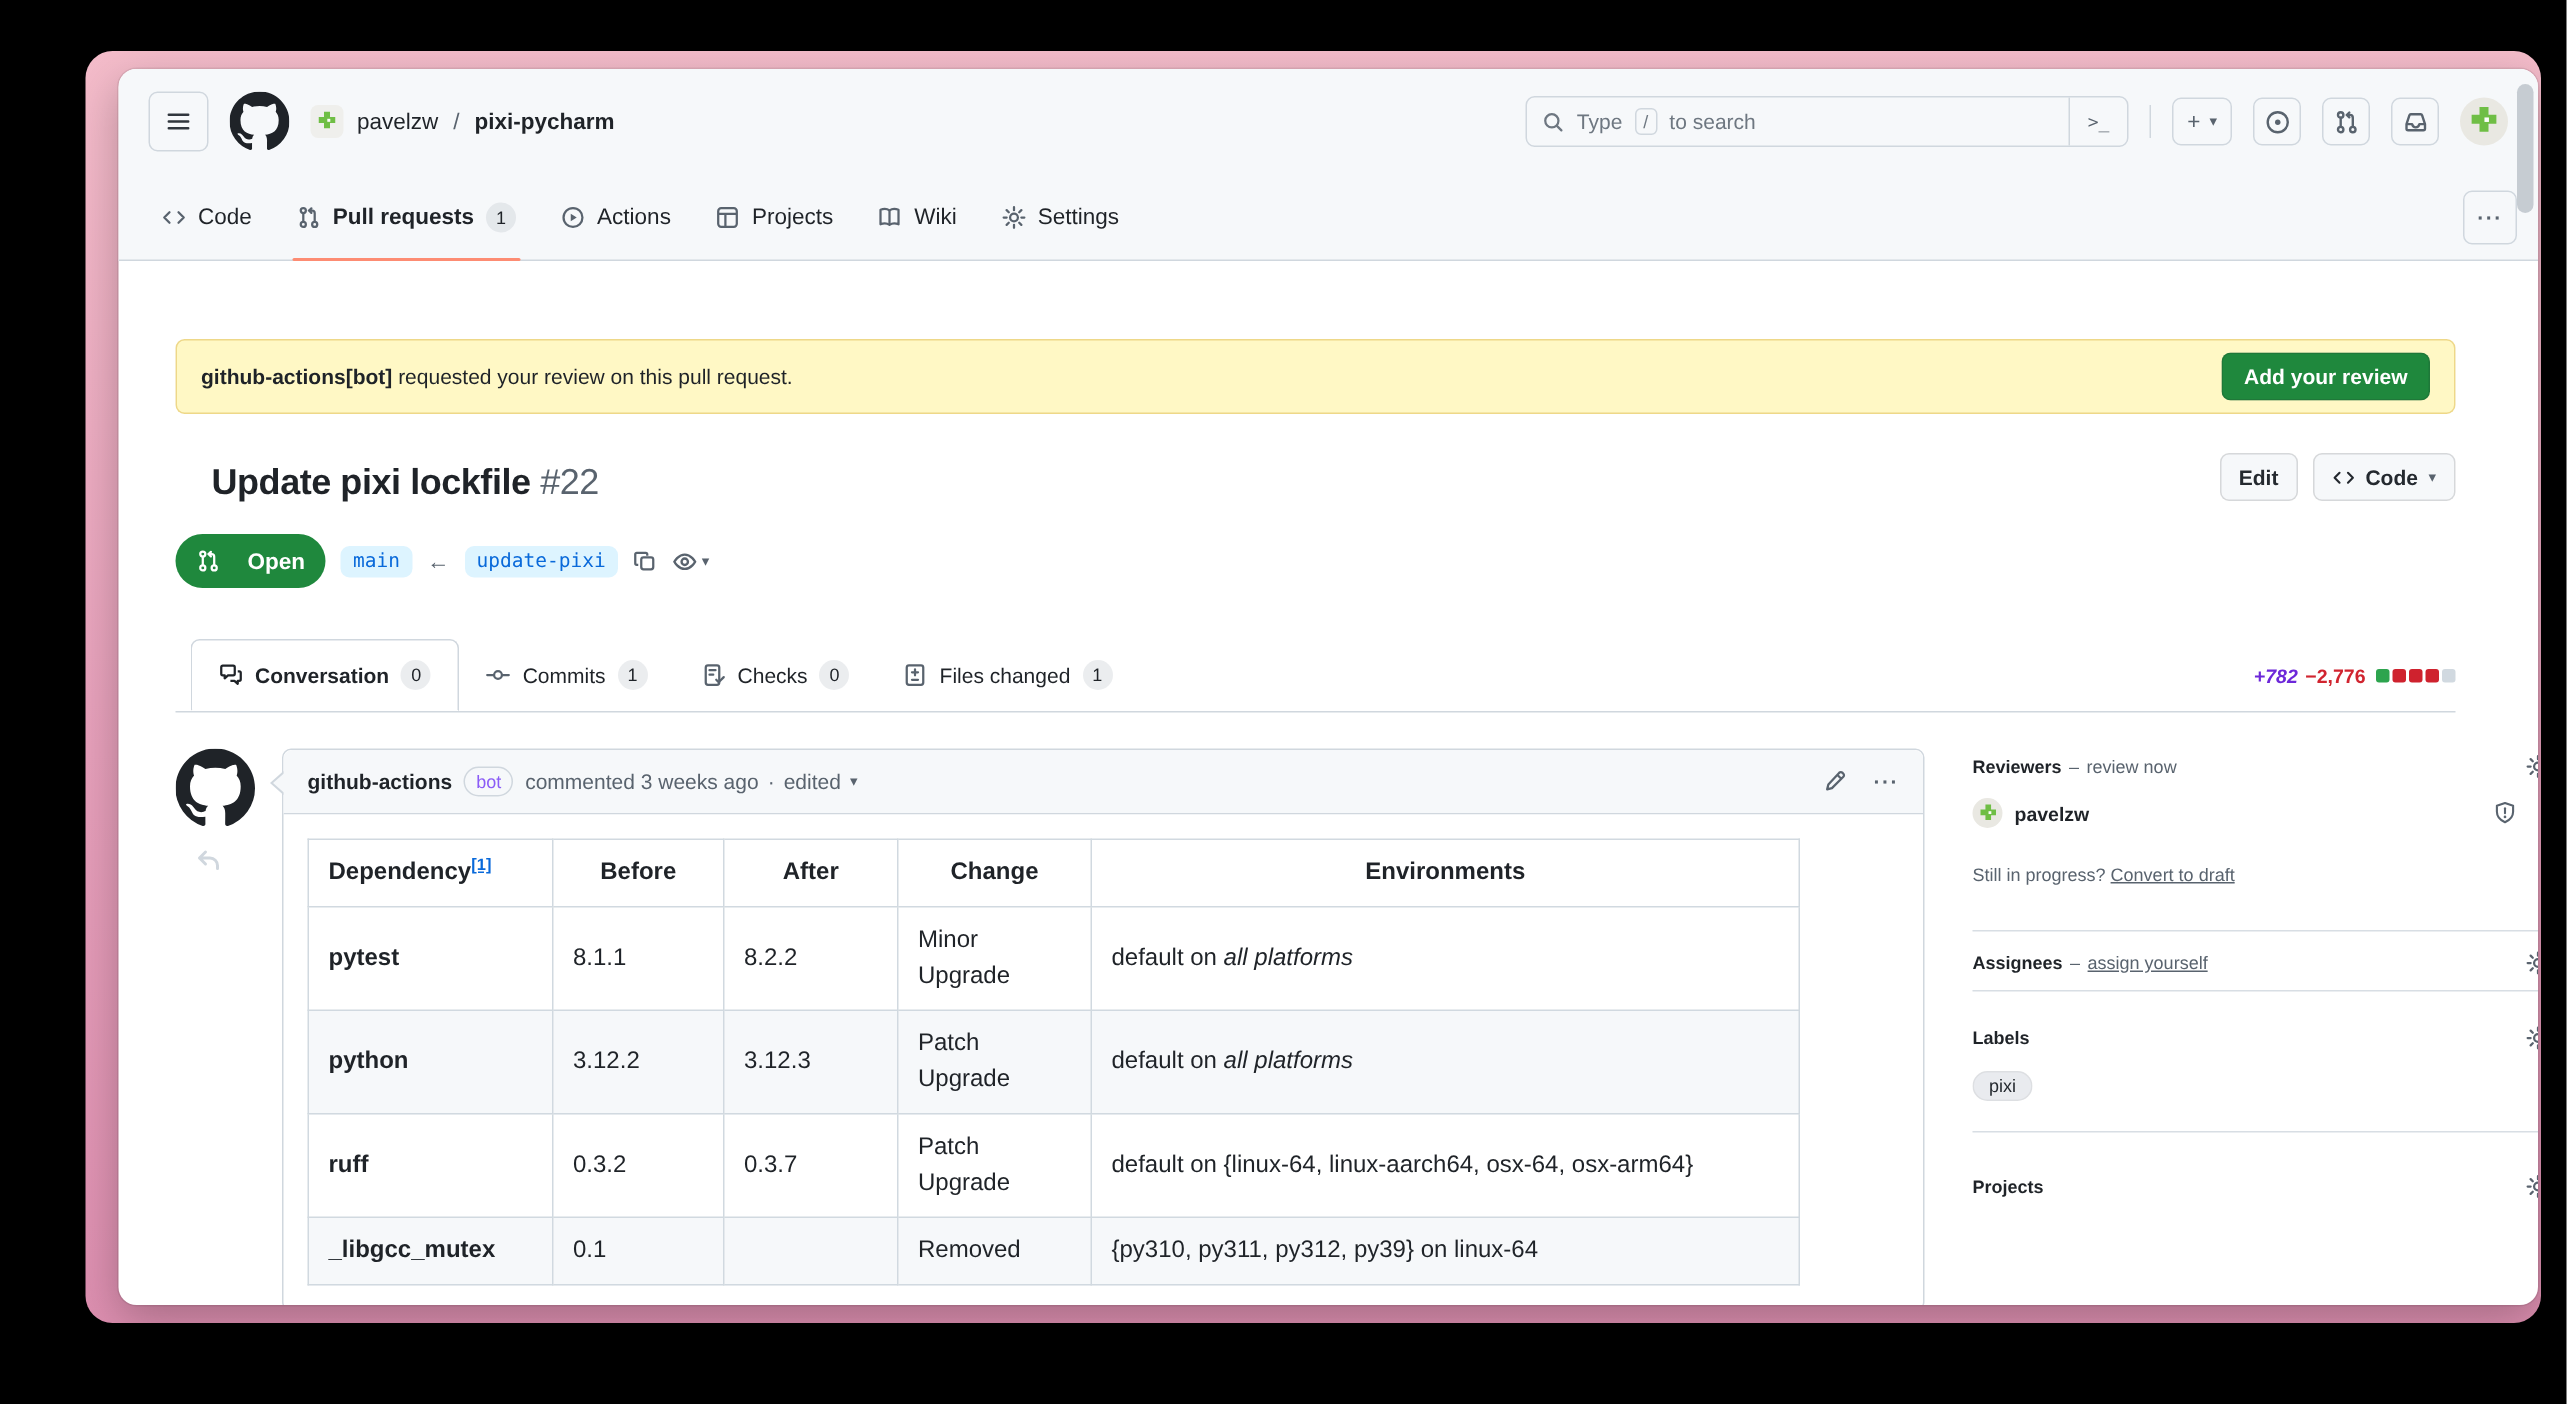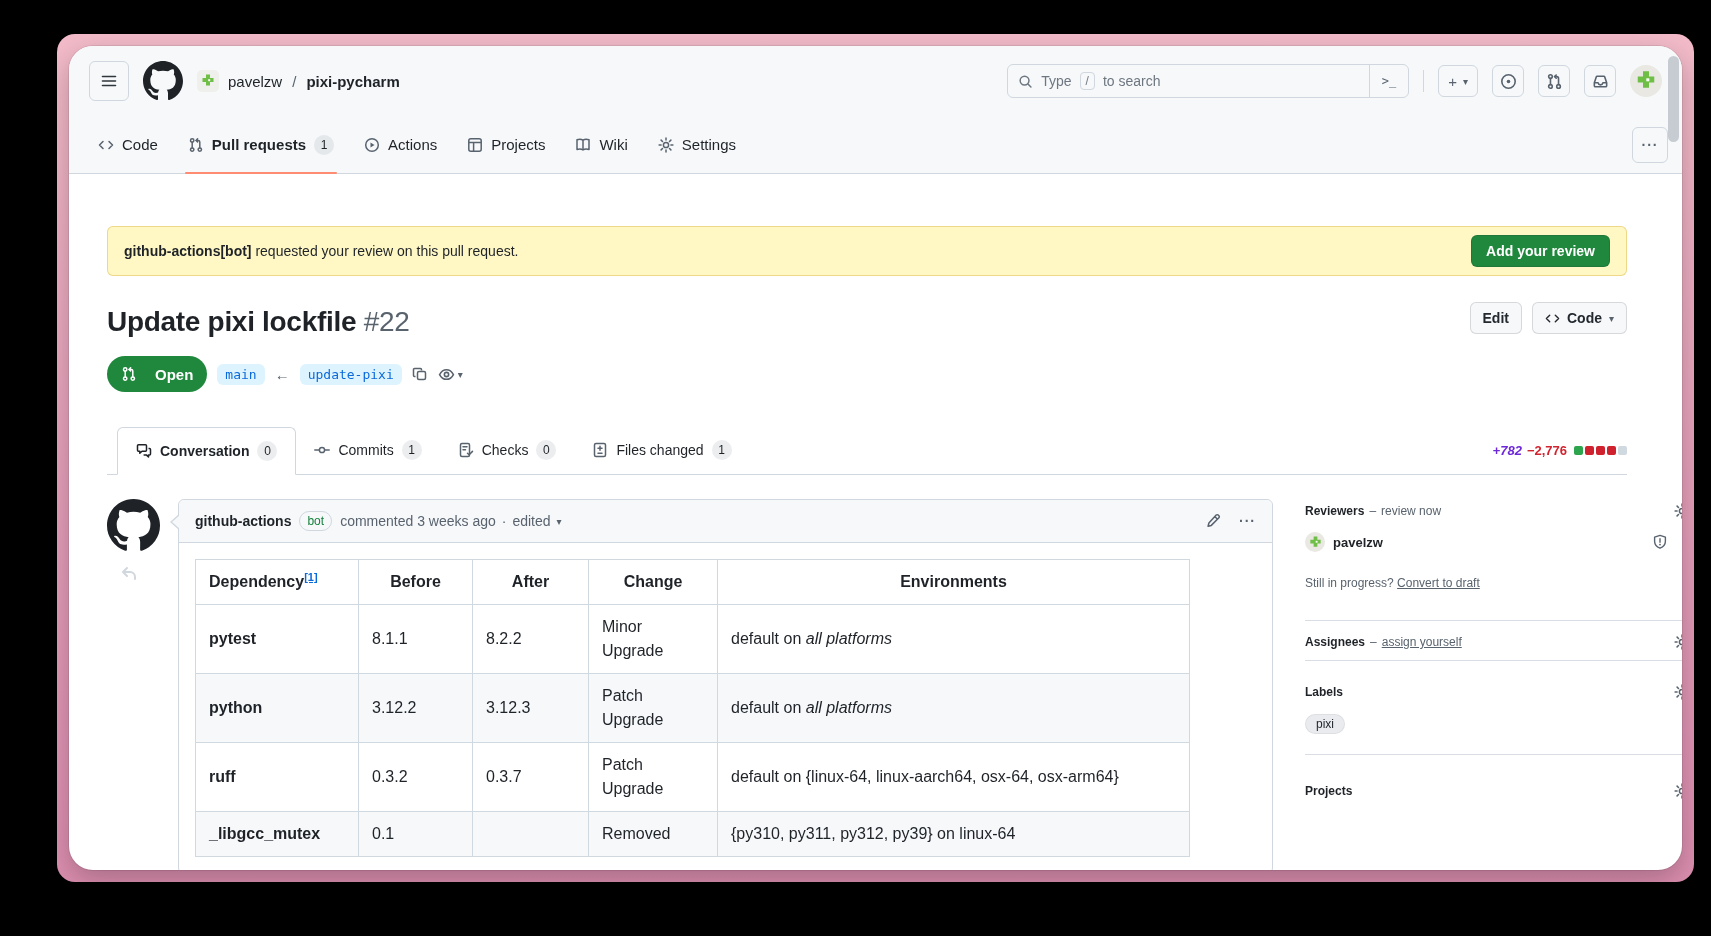--- a/index.html
+++ b/index.html
@@ -1,21 +1,21 @@
 <!DOCTYPE html>
 <html><head>
 <meta charset="utf-8">
 <style>
   * { box-sizing: border-box; margin: 0; padding: 0; }
   html,body { width:1711px; height:936px; }
   body { background:#000; font-family:"Liberation Sans","DejaVu Sans",sans-serif; color:#1f2328; }
 
   .frame { position:absolute; left:57px; top:34px; width:1637px; height:848px; border-radius:18px;
            background:linear-gradient(180deg,#f4bcca 0%,#e7a0bb 55%,#dd8fb0 100%); }
-  .window { position:absolute; left:12px; top:12px; width:1613px; height:824px; border-radius:24px;
+  .window { position:absolute; left:22px; top:12px; width:1613px; height:824px; border-radius:12px;
             background:#fff; overflow:hidden;
             box-shadow:0 0 0 1px rgba(0,0,0,.08), 0 10px 30px rgba(0,0,0,.25); }
 
   svg.ic { display:block; flex:none; }
 
   
   .appbar { height:70px; background:#f6f8fa; display:flex; align-items:center; padding:0 20px; gap:14px; }
   .iconbtn { border:1px solid #d0d7de; border-radius:6px; background:transparent; display:flex;
              align-items:center; justify-content:center; color:#30363d; cursor:pointer; }
   .hamburger { width:40px; height:40px; }
@@ -56,37 +56,37 @@
   
   .page { padding:12px 55px 0 38px; }
 
   .banner { margin-top:40px; height:50px; background:#fff8c5; border:1px solid rgba(212,167,44,.4);
             border-radius:6px; display:flex; align-items:center; padding:0 16px; font-size:14px; color:#1f2328; }
   .btn-green { margin-left:auto; background:#1f883d; color:#fff; font-size:14px; font-weight:600;
                border:1px solid rgba(31,35,40,.15); border-radius:6px; height:32px; padding:0 14px;
                display:flex; align-items:center; cursor:pointer; }
 
   .pr-head { margin-top:26px; display:flex; align-items:flex-start; gap:8px; }
-  .pr-title { font-size:28px; font-weight:600; letter-spacing:-.3px; line-height:40px; }
+  .pr-title { font-size:24px; font-weight:600; letter-spacing:-.3px; line-height:40px;margin-left:24px; }
   .pr-number { font-weight:400; color:#59636e; }
   .head-btns { margin-left:auto; display:flex; gap:10px; }
   .btn { height:32px; padding:0 12px; background:#f6f8fa; border:1px solid rgba(31,35,40,.15); border-radius:6px;
          font-size:14px; font-weight:600; color:#24292f; display:flex; align-items:center; gap:7px; cursor:pointer; }
   .btn .caret, .plusbtn .caret { font-size:10px; color:#59636e; }
 
   .pr-meta { margin-top:14px; display:flex; align-items:center; gap:10px; }
   .state-open { background:#1f883d; color:#fff; height:36px; padding:0 14px; border-radius:18px;
                 display:flex; gap:18px; align-items:center; font-size:15px; font-weight:600; }
   .branch { font-family:"DejaVu Sans Mono","Liberation Mono",monospace; font-size:13px; color:#0969da;
             background:#ddf4ff; border-radius:6px; padding:3px 8px; cursor:pointer; }
   .arrow { color:#59636e; font-size:15px; }
   .meta-ic { color:#59636e; display:flex; align-items:center; gap:3px; cursor:pointer; }
   .meta-ic .caret { font-size:10px; }
 
-  .pr-tabs-row { margin-top:34px; display:flex; align-items:center; border-bottom:1px solid #d0d7de; padding-left:10px; }
+  .pr-tabs-row { margin-top:34px; display:flex; align-items:flex-start; border-bottom:1px solid #d0d7de; padding-left:10px; }
   .pr-tab { height:48px; display:flex; align-items:center; gap:8px; padding:0 18px; font-size:14px;
             color:#1f2328; cursor:pointer; }
   .pr-tab svg { color:#59636e; }
   .pr-tab.active { border:1px solid #d0d7de; border-bottom:1px solid #fff; border-radius:6px 6px 0 0;
                    margin-bottom:-1px; font-weight:600; background:#fff; }
   .diffstat { margin-left:auto; align-self:center; display:flex; align-items:center; font-size:13px; font-weight:700; }
   .added { color:#6d28d9;font-style:italic; }
   .removed { color:#d1242f; margin-left:5px; }
   .blocks { display:flex; gap:2px; margin-left:7px; }
   .block { width:9px; height:9px; border-radius:2px; background:#d1d9e0; }
@@ -98,21 +98,21 @@
   .reply-arrow { color:#d0d7de; align-self:flex-start; margin-left:12px; }
 
   .comment { margin-left:18px; width:1095px; flex:none; border:1px solid #d0d7de; border-radius:6px; position:relative; }
   .comment::before { content:""; position:absolute; left:-9px; top:14px; border:8px solid transparent; border-left:0;
                      border-right:9px solid #d0d7de; }
   .comment::after  { content:""; position:absolute; left:-7.5px; top:15px; border:7px solid transparent; border-left:0;
                      border-right:8px solid #f6f8fa; }
   .c-head { height:43px; background:#f6f8fa; border-bottom:1px solid #d0d7de; border-radius:6px 6px 0 0;
             display:flex; align-items:center; padding:0 16px; gap:8px; font-size:14px; color:#59636e; }
   .c-author { font-weight:700; color:#1f2328; }
-  .bot-badge { border:1px solid #d0d7de; border-radius:2em; font-size:12px; padding:0 7px; line-height:18px; color:#15803d; }
+  .bot-badge { border:1px solid #d0d7de; border-radius:2em; font-size:12px; padding:0 7px; line-height:18px; color:#8b5cf6; }
   .c-meta { display:flex; align-items:center; gap:6px; }
   .c-actions { margin-left:auto; display:flex; gap:18px; align-items:center; color:#59636e; }
   .kebab { letter-spacing:1px; font-weight:700; font-size:14px; cursor:pointer; }
   .c-body { padding:16px; font-size:16px; }
 
   table.md { border-collapse:collapse; table-layout:fixed; width:994px; }
   table.md th, table.md td { border:1px solid #d1d9e0; padding:10px 13px; line-height:24px; font-size:16px;
                              vertical-align:middle; text-align:left; }
   table.md th { font-weight:700; text-align:center; }
   table.md th:first-child { text-align:left; }

